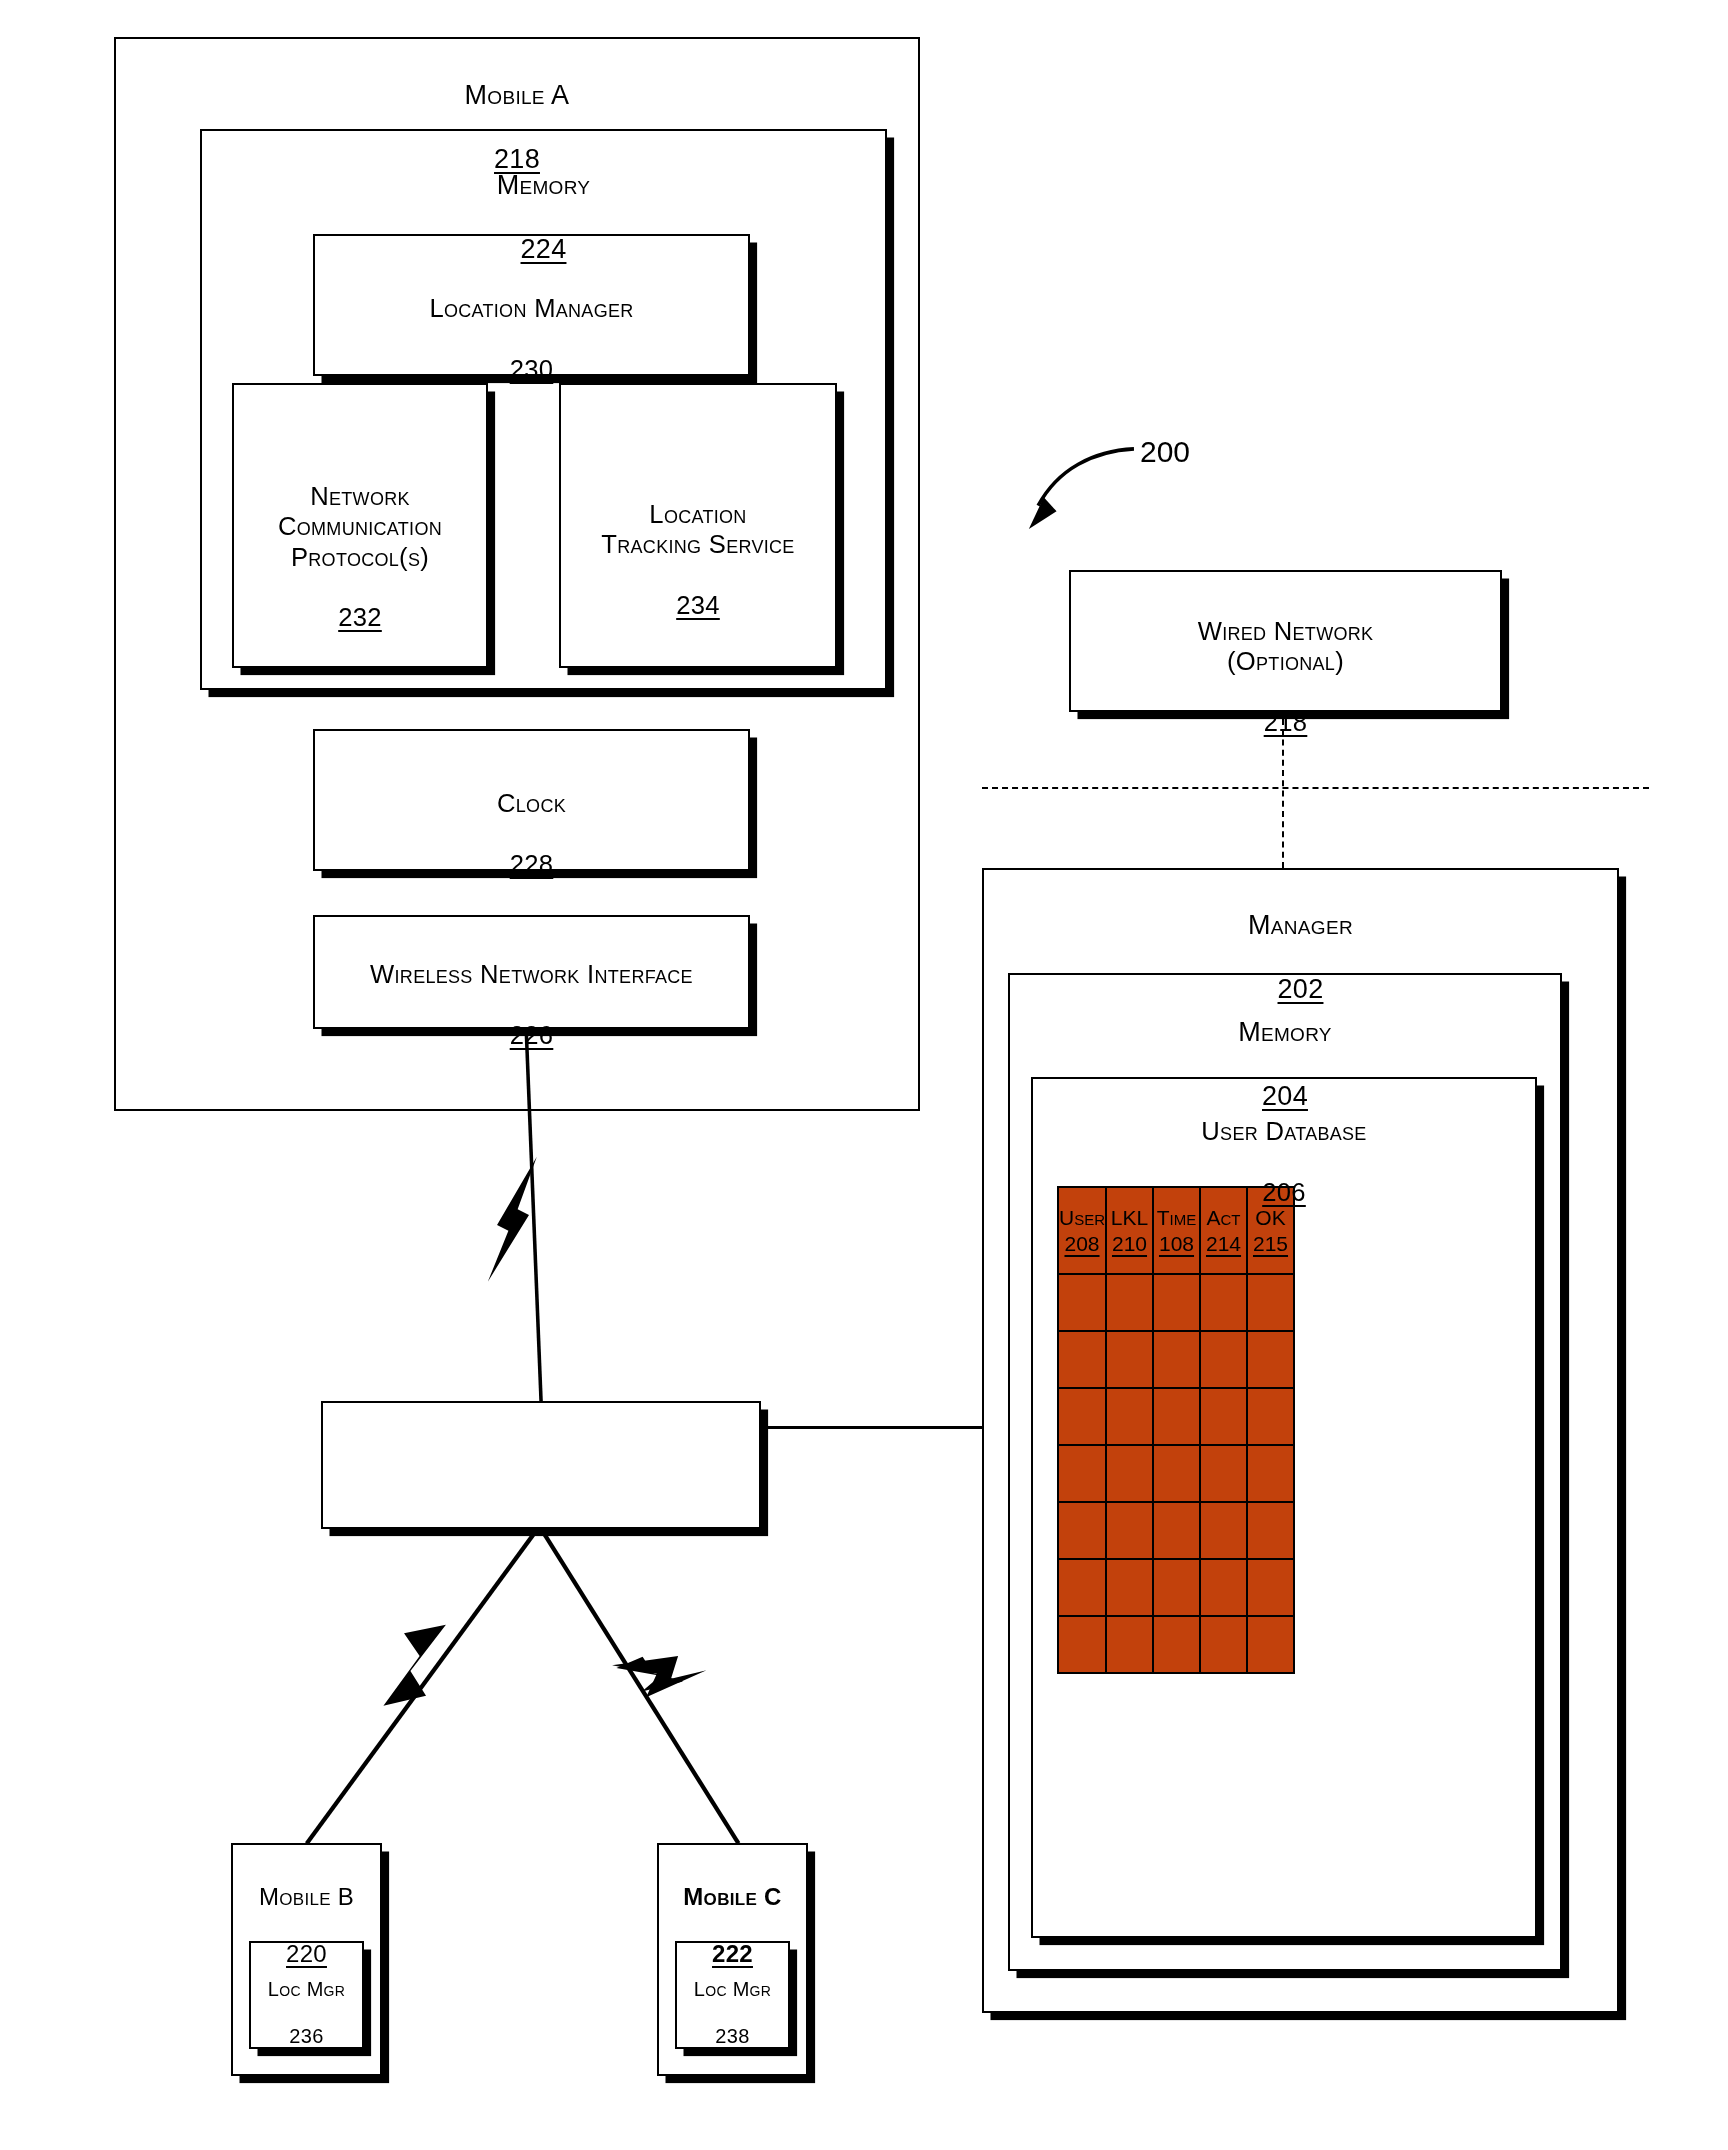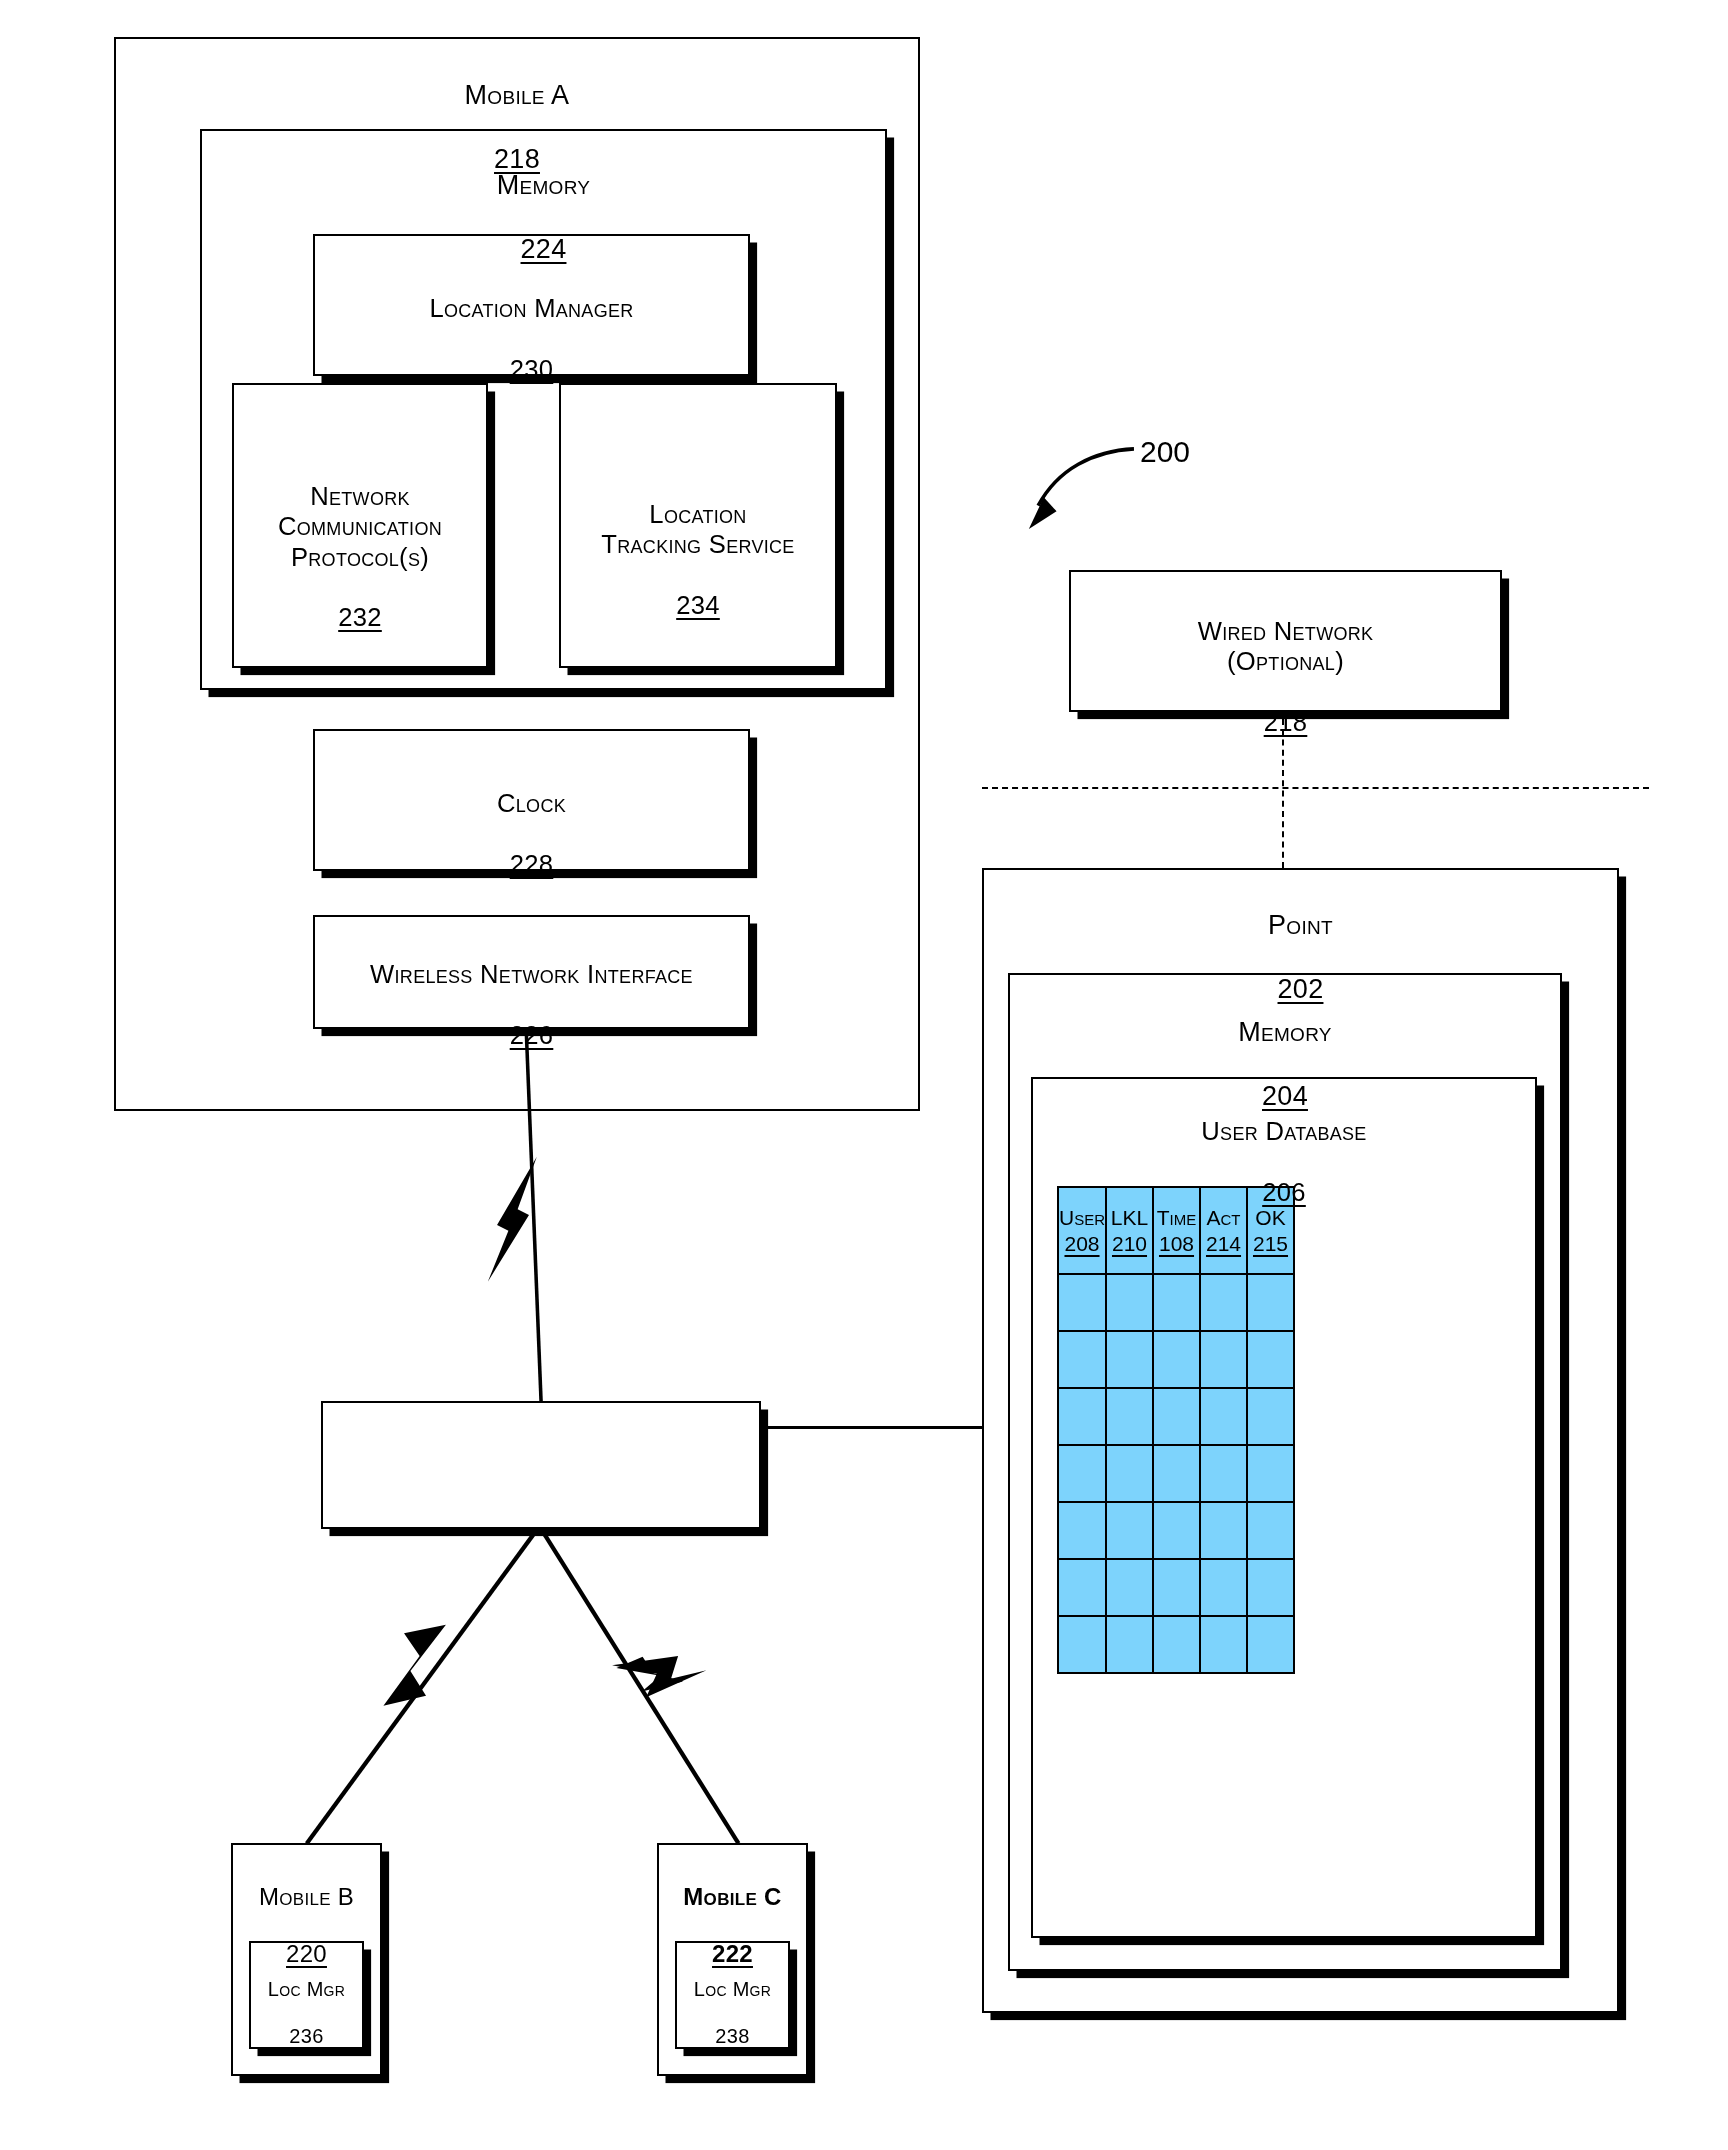--- a/index.html
+++ b/index.html
@@ -85,21 +85,21 @@
     width: 1729px;
     height: 2151px;
     z-index: 3;
     pointer-events: none;
   }
 
   
   #db-table {
     position: absolute;
     border-collapse: collapse;
-    background: #7dd3fc;
+    background: #c2410c;
     z-index: 4;
   }
   #db-table td {
     border: 2.1px solid #000000;
     padding: 0;
     text-align: center;
     vertical-align: middle;
     font-variant: small-caps;
     font-size: 21px;
     line-height: 1.2;
@@ -183,21 +183,21 @@
     <span class="num">218</span>
   </div>
 
   <div class="dash-v" style="left:1282px; top:719px; height:149px;"></div>
 
   <div class="dash-h" style="left:982px; top:787px; width:667px;"></div>
 
   <div class="box shadow" style="left:982px; top:868px; width:637px; height:1145px;">
   </div>
   <div class="label title-text" style="left:982px; top:878px; width:637px;">
-    <span>Point</span><br>
+    <span>Manager</span><br>
     <span class="num">202</span>
   </div>
 
   <div class="box shadow" style="left:1008px; top:973px; width:554px; height:998px;">
   </div>
   <div class="label title-text" style="left:1008px; top:985px; width:554px;">
     <span>Memory</span><br>
     <span class="num">204</span>
   </div>
 

